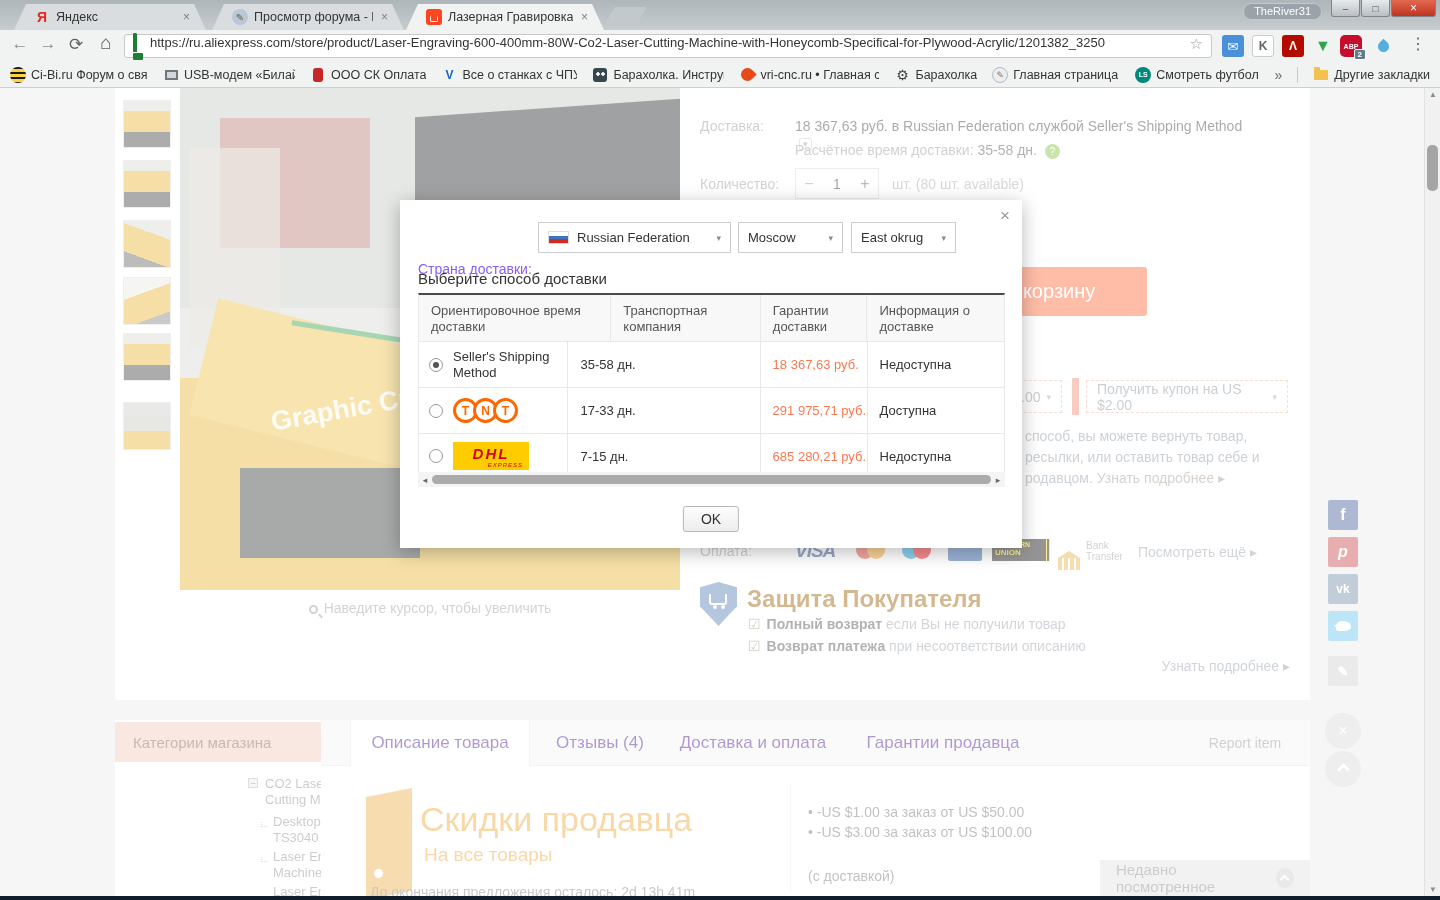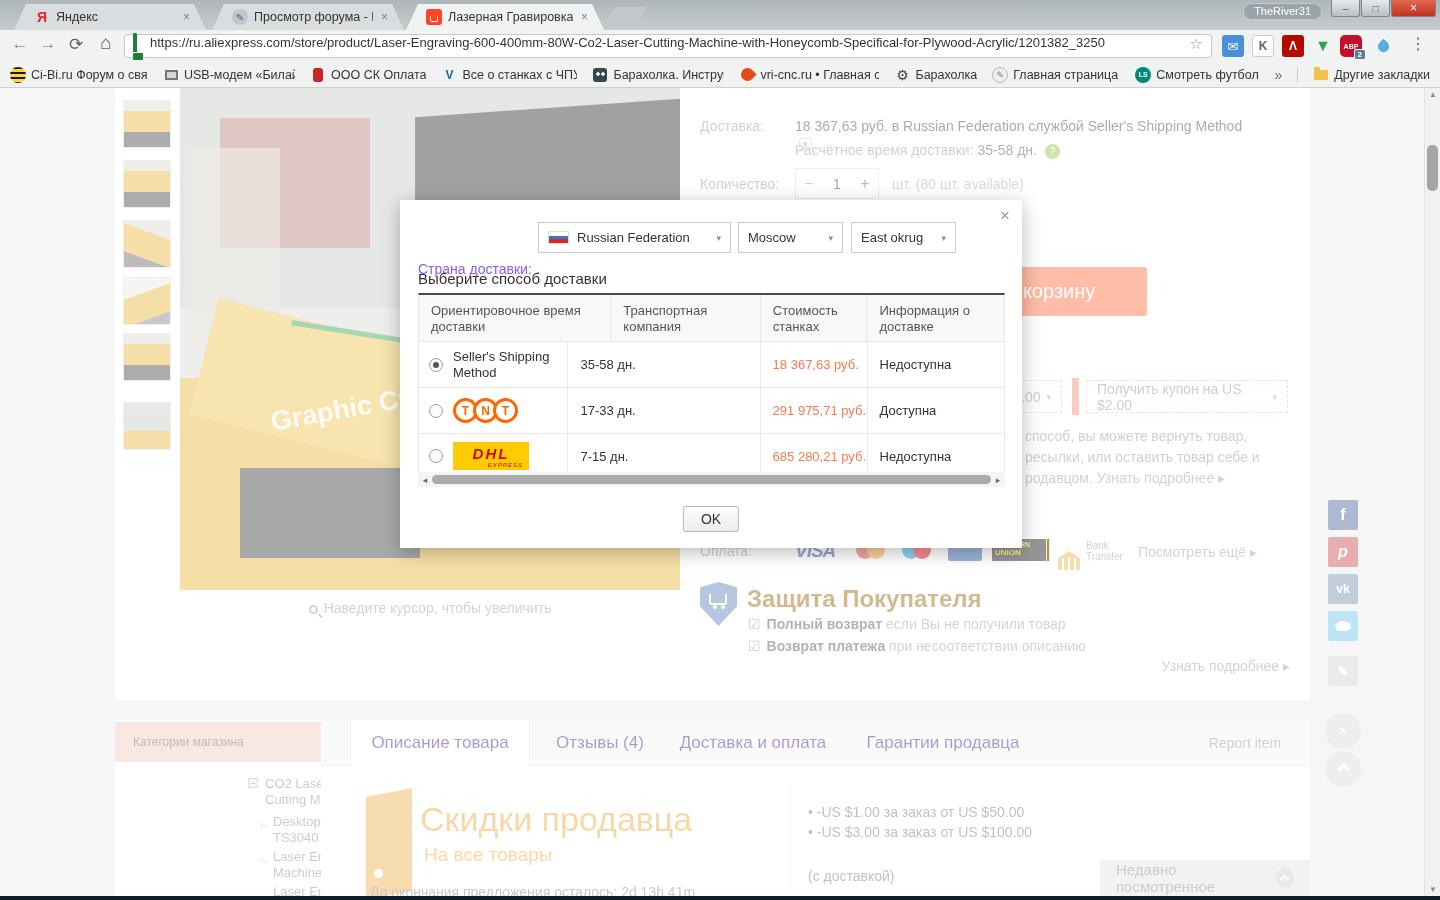--- a/index.html
+++ b/index.html
@@ -86,21 +86,21 @@
   .basket::after { content:""; position:absolute; left:2px; bottom:-6px; width:4px; height:4px;
     border-radius:50%; background:#fff; box-shadow:8px 0 0 #fff; }
   .prot { position:absolute; left:748px; font-size:14px; }
   .prot .chk { color:#8a9a7a; margin-right:6px; }
   .prot b { color:#555; }
   .prot .rest { color:#9aa3ab; }
 
   
   .band { position:absolute; left:0; top:612px; width:1424px; height:20px; background:#ececec; }
   .cathead { position:absolute; left:115px; top:634px; width:206px; height:40px; background:#f2c9bd;
-    color:#8c5f55; font-size:12px; display:flex; align-items:center; padding-left:18px; }
+    color:#8c5f55; font-size:15px; display:flex; align-items:center; padding-left:18px; }
   .catlist { position:absolute; left:115px; top:674px; width:206px; height:134px; background:#fff; }
   .catitem { position:absolute; font-size:13px; color:#8a8f94; line-height:16px; width:152px; }
   .sqminus { position:absolute; left:-17px; top:2px; width:10px; height:10px; border:1px solid #b5b5b5;
     background:#eee; font-size:9px; line-height:8px; text-align:center; color:#777; }
   .subtick { position:absolute; left:-12px; top:8px; width:6px; height:5px; border-left:1px dotted #b5b5b5;
     border-bottom:1px dotted #b5b5b5; }
   .tabsbar { position:absolute; left:321px; top:632px; width:989px; height:46px; background:#f3f3f3;
     border-bottom:1px solid #e6e6e6; }
   .btab { position:absolute; top:0; height:46px; display:flex; align-items:center; justify-content:center;
     font-size:17px; color:#4c1d95; }
@@ -462,21 +462,21 @@
       <div class="dd" style="left:451px;width:105px;">
         <span>East okrug</span>
         <span class="arr">▾</span>
       </div>
       <div class="abs" style="left:18px;top:70px;font-size:15px;color:#333;">Выберите способ доставки</div>
 
       <div class="mtable">
         <div class="mrow mhead">
           <div class="mcell c2">Ориентировочное время доставки</div>
           <div class="mcell c1" style="padding-left:12px;">Транспортная компания</div>
-          <div class="mcell c3">Стоимость станках</div>
+          <div class="mcell c3">Гарантии доставки</div>
           <div class="mcell c4">Информация о доставке</div>
         </div>
         <div class="mrow" style="height:46px;">
           <div class="mcell c1">
             <span class="radio sel"></span>
             <span style="line-height:16px;">Seller's Shipping Method</span>
           </div>
           <div class="mcell c2">35-58 дн.</div>
           <div class="mcell c3 cost">18 367,63 руб.</div>
           <div class="mcell c4">Недоступна</div>

